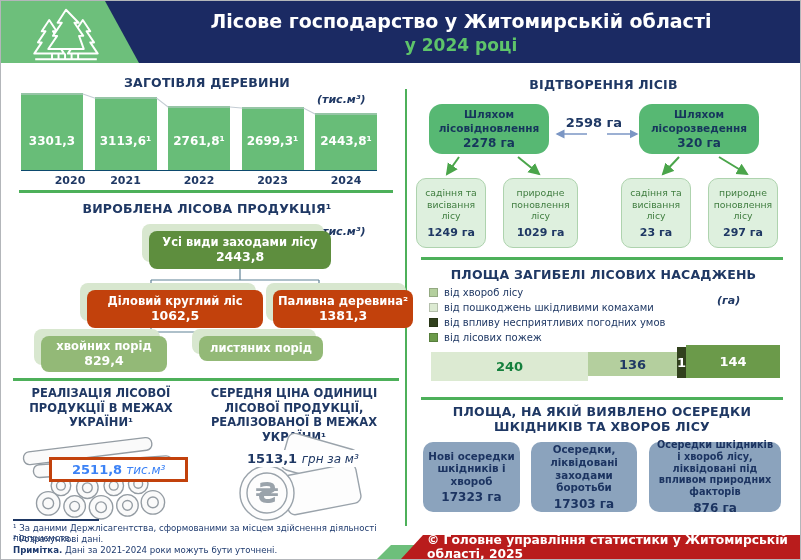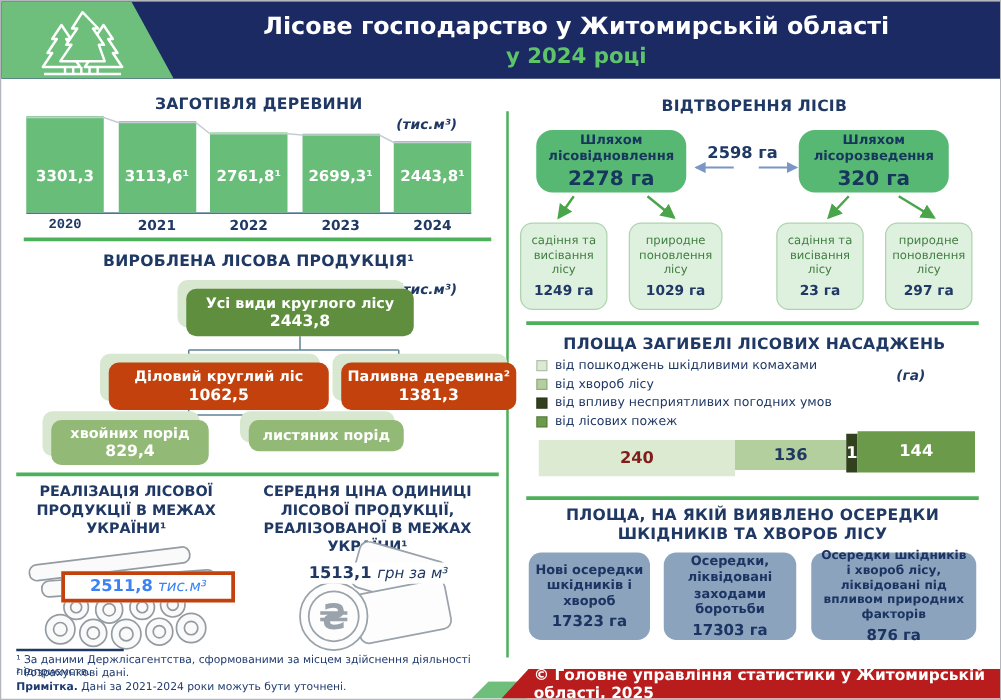--- a/index.html
+++ b/index.html
@@ -48,21 +48,21 @@
           font-size:13px; white-space:nowrap; }
   .chip b { font-weight:bold; }
   .chip i, .price-line i { font-style:italic; font-weight:normal; font-size:12px; }
   .price-line { background:#ffffff; color:#1f3864; font-size:13px; font-weight:bold;
                 padding:1px 4px; white-space:nowrap; }
 
   
   .gbox { background:#57b873; border-radius:13px; color:#16365c; text-align:center;
           display:flex; flex-direction:column; justify-content:center; }
   .gbox .lab { font-size:10.5px; font-weight:600; line-height:1.25; }
-  .gbox .val { font-size:16px; font-weight:bold; margin-top:1px; }
+  .gbox .val { font-size:12px; font-weight:bold; margin-top:1px; }
   .lbox { background:#def0de; border:1px solid #aed3ae; border-radius:10px; text-align:center;
           display:flex; flex-direction:column; justify-content:center; padding:2px; }
   .lbox .lab { color:#3f7d3f; font-size:9.3px; line-height:1.25; }
   .lbox .val { color:#1f3864; font-size:11px; font-weight:bold; margin-top:4px; }
   .total-label { color:#1f3864; font-weight:bold; font-size:13px; text-align:center; }
 
   
   #mortality-legend { list-style:none; }
   #mortality-legend li { margin-bottom:4px; font-size:10px; color:#1f3864; display:flex; align-items:center; }
   .sw { width:9px; height:9px; display:inline-block; margin-right:6px; border:1px solid rgba(0,0,0,.18); flex:0 0 auto; }
@@ -124,41 +124,41 @@
         <span class="bar-label">2699,3¹</span>
       </div>
       <div class="bar" style="left: 294px; width: 62px; height: 57px; background: rgb(104, 189, 120);">
         <span class="bar-label">2443,8¹</span>
       </div>
       <svg width="356" height="78" id="harvest-line">
         <polyline points="0,1 62,1 73.5,5 135.5,5 147,14 209,14 220.5,15 282.5,15 294,21 356,21" fill="none" stroke="#c4cdd4" stroke-width="1.2"></polyline>
       </svg>
     </div>
   <div class="abs" id="harvest-years">
-      <div class="year" style="left: 0px; width: 62px; font-family: Liberation Mono, monospace;">2020</div>
+      <div class="year" style="left: 18px; width: 62px;">2020</div>
       <div class="year" style="left: 73.5px; width: 62px;">2021</div>
       <div class="year" style="left: 147px; width: 62px;">2022</div>
       <div class="year" style="left: 220.5px; width: 62px;">2023</div>
       <div class="year" style="left: 294px; width: 62px;">2024</div>
     </div>
 
   <div class="abs hline" style="left:18px;top:189px;width:374px"></div>
 
   <div class="abs sec-title" style="left:12px;top:200px;width:388px">ВИРОБЛЕНА ЛІСОВА ПРОДУКЦІЯ¹</div>
   <div class="abs unit" style="left:316px;top:224px;width:76px">(тис.м³)</div>
 
   <svg class="abs overlay" style="left:12px;top:225px" width="390" height="152" viewBox="0 0 390 152">
     <g stroke="#5f8296" fill="none" stroke-width="1.2">
       <path d="M227 43 V54 M138 54 H306 M138 54 V64 M306 54 V64"></path>
       <path d="M138 102 V106 M91 106 H248 M91 106 V110 M248 106 V110"></path>
     </g>
   </svg>
 
   <div class="abs tbox lvl1" style="left:148px;top:230px;width:182px;height:38px">
-    <span class="lab">Усі види круглого лісу</span>
+    <span class="lab">Усі види заходами лісу</span>
     <span class="val">2443,8</span>
   </div>
   <div class="abs tbox lvl2" style="left:62px;top:289px;width:176px;height:38px">
     <span class="lab">Діловий круглий ліс</span>
     <span class="val">1062,5</span>
   </div>
   <div class="abs tbox lvl2" style="left:248px;top:289px;width:140px;height:38px">
     <span class="lab">Паливна деревина²</span>
     <span class="val">1381,3</span>
   </div>
@@ -274,39 +274,39 @@
   <div class="abs lbox" style="left:707px;top:177px;width:70px;height:70px">
     <span class="lab">природне поновлення лісу</span>
     <span class="val">297 га</span>
   </div>
 
   <div class="abs hline" style="left:420px;top:256px;width:362px"></div>
 
   <div class="abs sec-title" style="left:410px;top:266px;width:385px">ПЛОЩА ЗАГИБЕЛІ ЛІСОВИХ НАСАДЖЕНЬ</div>
   <ul class="abs" id="mortality-legend" style="left:428px;top:286px;width:290px">
       <li>
+        <span class="sw" style="background: rgb(180, 207, 158);"></span>
+        <span>від хвороб лісу</span>
+      </li>
+      <li>
         <span class="sw" style="background: rgb(220, 234, 210);"></span>
         <span>від пошкоджень шкідливими комахами</span>
-      </li>
-      <li>
-        <span class="sw" style="background: rgb(180, 207, 158);"></span>
-        <span>від хвороб лісу</span>
       </li>
       <li>
         <span class="sw" style="background: rgb(49, 65, 29);"></span>
         <span>від впливу несприятливих погодних умов</span>
       </li>
       <li>
         <span class="sw" style="background: rgb(107, 154, 74);"></span>
         <span>від лісових пожеж</span>
       </li>
     </ul>
   <div class="abs unit" style="left:716px;top:293px;width:60px">(га)</div>
   <div class="abs" id="mortality-bar">
-      <div class="seg" style="left: 0px; top: 7px; width: 157px; height: 29px; background: rgb(220, 234, 210); color: #7f1d1d;">240</div>
+      <div class="seg" style="left: 0px; top: 7px; width: 157px; height: 29px; background: rgb(220, 234, 210); color: #15803d;">240</div>
       <div class="seg" style="left: 157px; top: 7px; width: 89px; height: 24px; background: rgb(180, 207, 158); color: rgb(31, 56, 100);">136</div>
       <div class="seg" style="left: 246px; top: 2px; width: 9px; height: 31px; background: rgb(49, 65, 29); color: rgb(255, 255, 255);">1</div>
       <div class="seg" style="left: 255px; top: 0px; width: 94px; height: 33px; background: rgb(107, 154, 74); color: rgb(255, 255, 255);">144</div>
     </div>
 
   <div class="abs hline" style="left:420px;top:396px;width:362px"></div>
 
   <div class="abs sec-title" style="left:418px;top:403px;width:366px">ПЛОЩА, НА ЯКІЙ ВИЯВЛЕНО ОСЕРЕДКИ ШКІДНИКІВ ТА ХВОРОБ ЛІСУ</div>
   <div class="abs bbox" style="left:422px;top:441px;width:97px;height:70px">
     <span class="lab">Нові осередки шкідників і хвороб</span>

